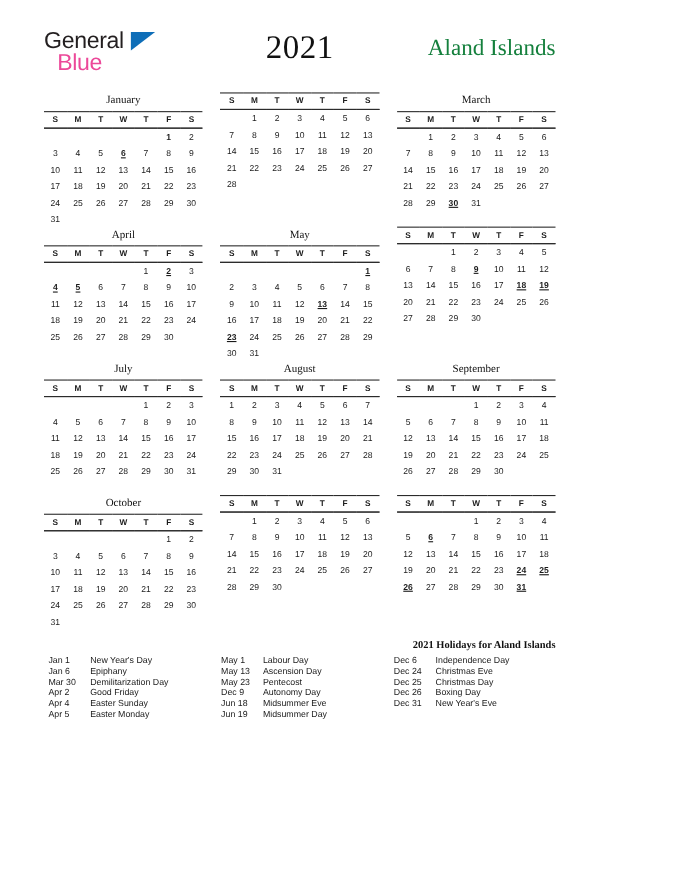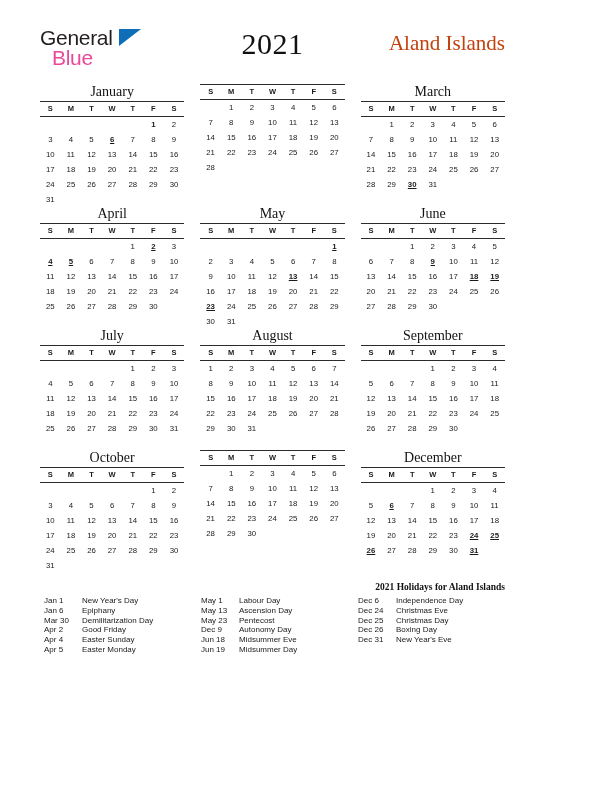--- a/index.html
+++ b/index.html
@@ -75,38 +75,38 @@
     color: #111111;
     letter-spacing: 0.5px;
   }
   .country-title {
     position: absolute;
     right: 0;
     top: 4px;
     font-size: 21px;
     line-height: 30px;
     font-family: "Liberation Serif", "DejaVu Serif", serif;
-    color: #c2410c;
+    color: #15803d;
   }
 
   
   .months {
     margin-top: 8px;
     display: grid;
     grid-template-columns: repeat(3, 1fr);
     column-gap: 16px;
     row-gap: 0px;
   }
   .month {
     height: 122px;
     box-sizing: border-box;
   }
   .month-name {
     text-align: center;
-    font-size: 14px;
+    font-size: 10px;
     line-height: 16px;
     font-family: "Liberation Serif", "DejaVu Serif", serif;
     color: #111111;
     margin-bottom: 1px;
   }
   table.cal {
     width: 100%;
     border-collapse: collapse;
     table-layout: fixed;
     font-family: "Liberation Sans", "DejaVu Sans", sans-serif;
@@ -541,21 +541,20 @@
               <td class="empty">&nbsp;</td>
               <td class="empty">&nbsp;</td>
               <td class="empty">&nbsp;</td>
               <td class="empty">&nbsp;</td>
               <td class="empty">&nbsp;</td>
             </tr>
           </tbody>
         </table>
       </div>
       <div class="month">
-        <div class="month-name">June</div>
         <table class="cal">
           <thead>
             <tr>
               <th>S</th>
               <th>M</th>
               <th>T</th>
               <th>W</th>
               <th>T</th>
               <th>F</th>
               <th>S</th>
@@ -972,21 +971,20 @@
               <td class="empty">&nbsp;</td>
               <td class="empty">&nbsp;</td>
               <td class="empty">&nbsp;</td>
               <td class="empty">&nbsp;</td>
               <td class="empty">&nbsp;</td>
             </tr>
           </tbody>
         </table>
       </div>
       <div class="month">
-        <div class="month-name">December</div>
         <table class="cal">
           <thead>
             <tr>
               <th>S</th>
               <th>M</th>
               <th>T</th>
               <th>W</th>
               <th>T</th>
               <th>F</th>
               <th>S</th>

